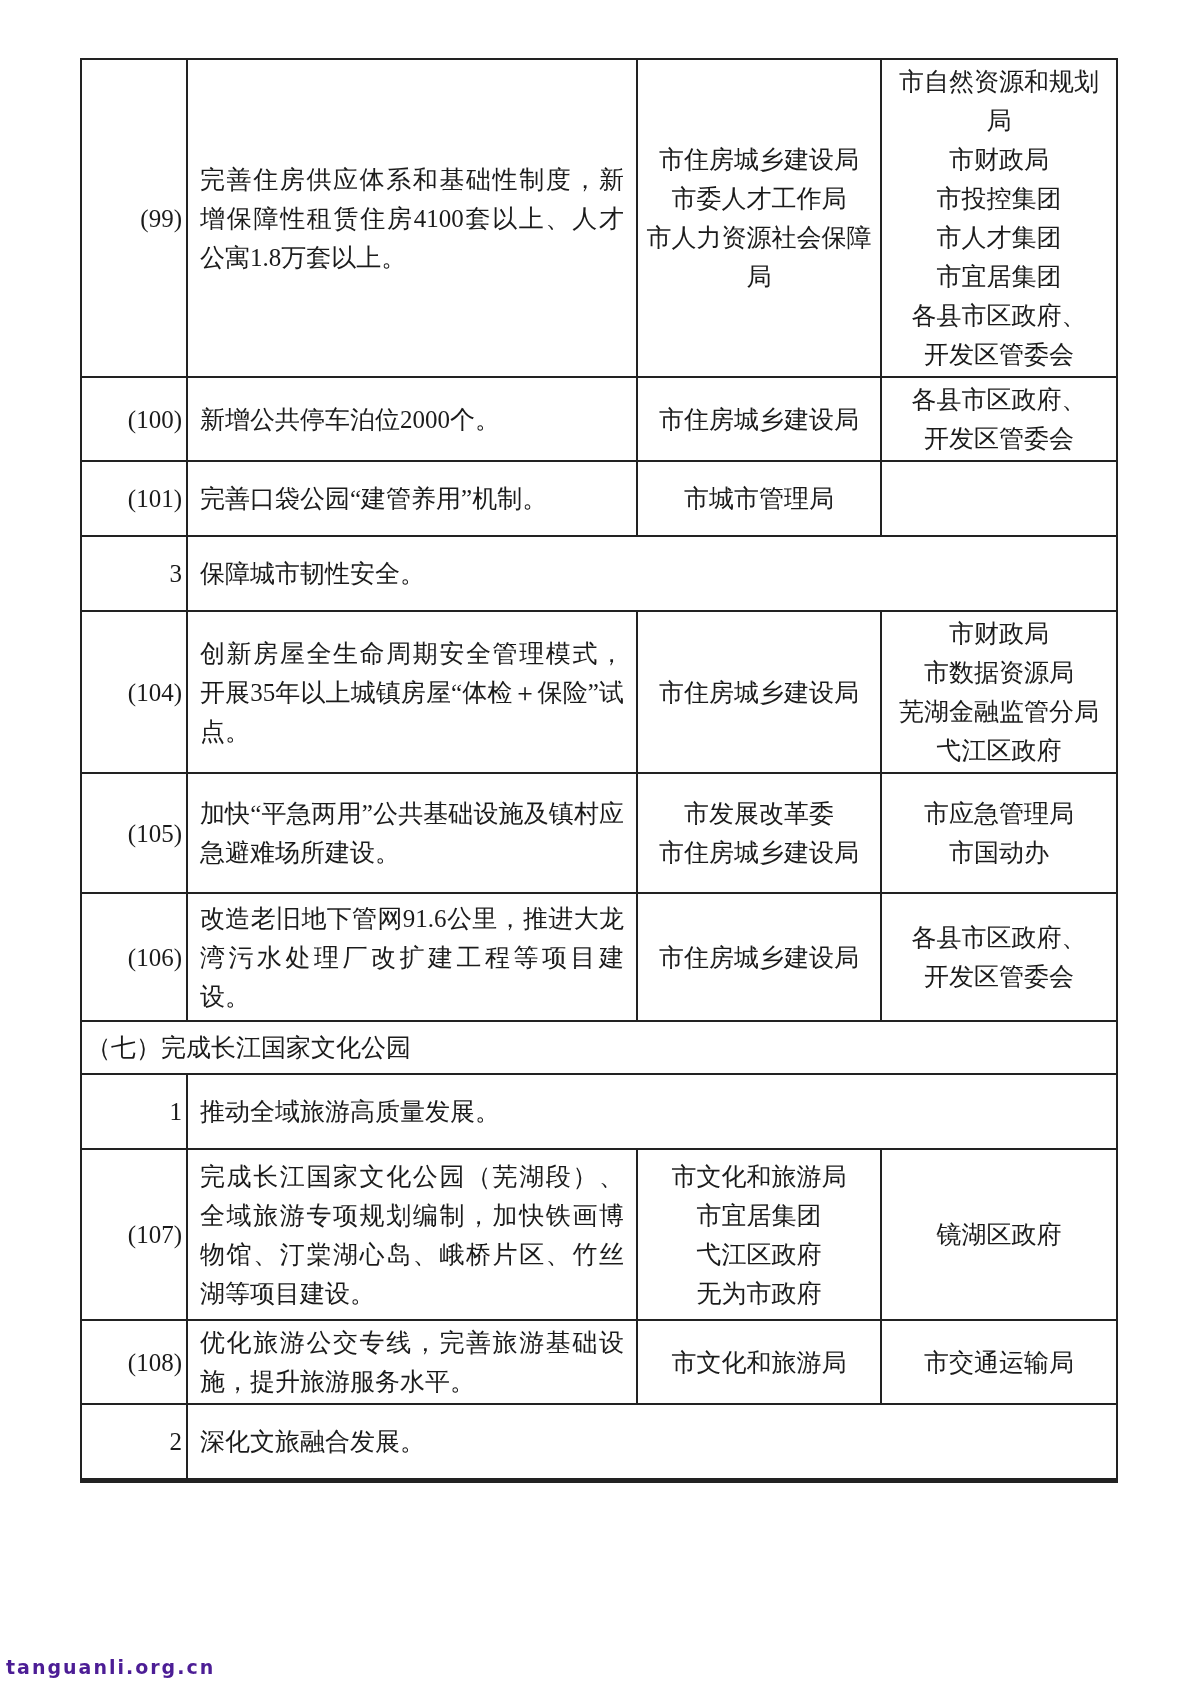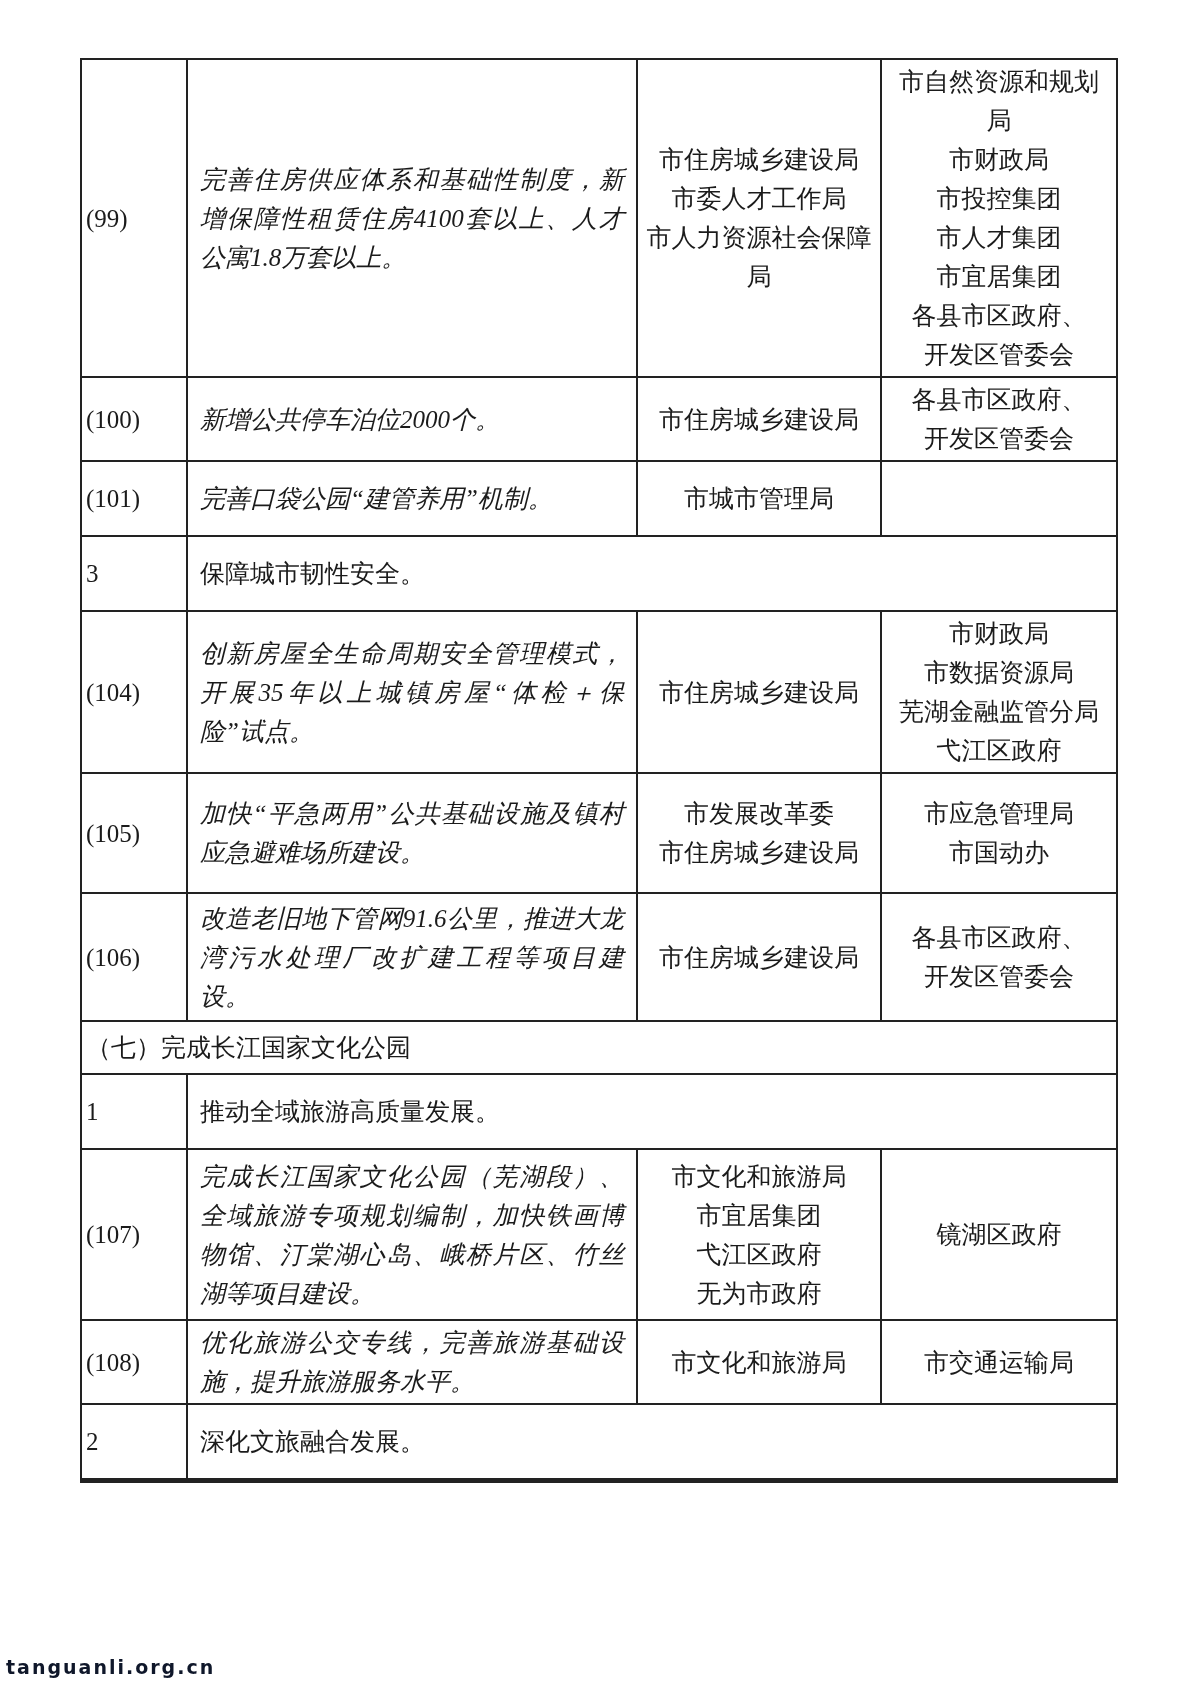--- a/index.html
+++ b/index.html
@@ -23,27 +23,26 @@
   table.doc-table td {
     border: 2px solid #222;
     vertical-align: middle;
     font-size: 25px;
     line-height: 39px;
     word-break: break-all;
     margin-top: 10px;
   }
   table.doc-table tr:last-child td { border-bottom-width: 5px; }
   td.num-cell {
-    text-align: left;
+    text-align: right;
     padding: 17px 4px;
   }
   td.task-cell {
     text-align: justify;
     padding: 2px 12px;
-    font-style: italic;
   }
   td.resp-cell {
     text-align: center;
     padding: 2px 8px;
   }
   td.support-cell {
     text-align: center;
     padding: 2px 12px;
   }
   td.sub-task-cell {
@@ -56,21 +55,21 @@
   }
   .org { white-space: pre-line; }
   .watermark {
     position: absolute;
     left: 6px;
     top: 1656px;
     font-family: "DejaVu Sans", "Liberation Sans", sans-serif;
     font-weight: bold;
     font-size: 19px;
     letter-spacing: 2px;
-    color: #0f172a;
+    color: #4c1d95;
   }
 </style>
 </head>
 <body>
 
 <div class="page">
   <table class="doc-table">
     <colgroup>
       <col style="width:106px">
       <col style="width:450px">

